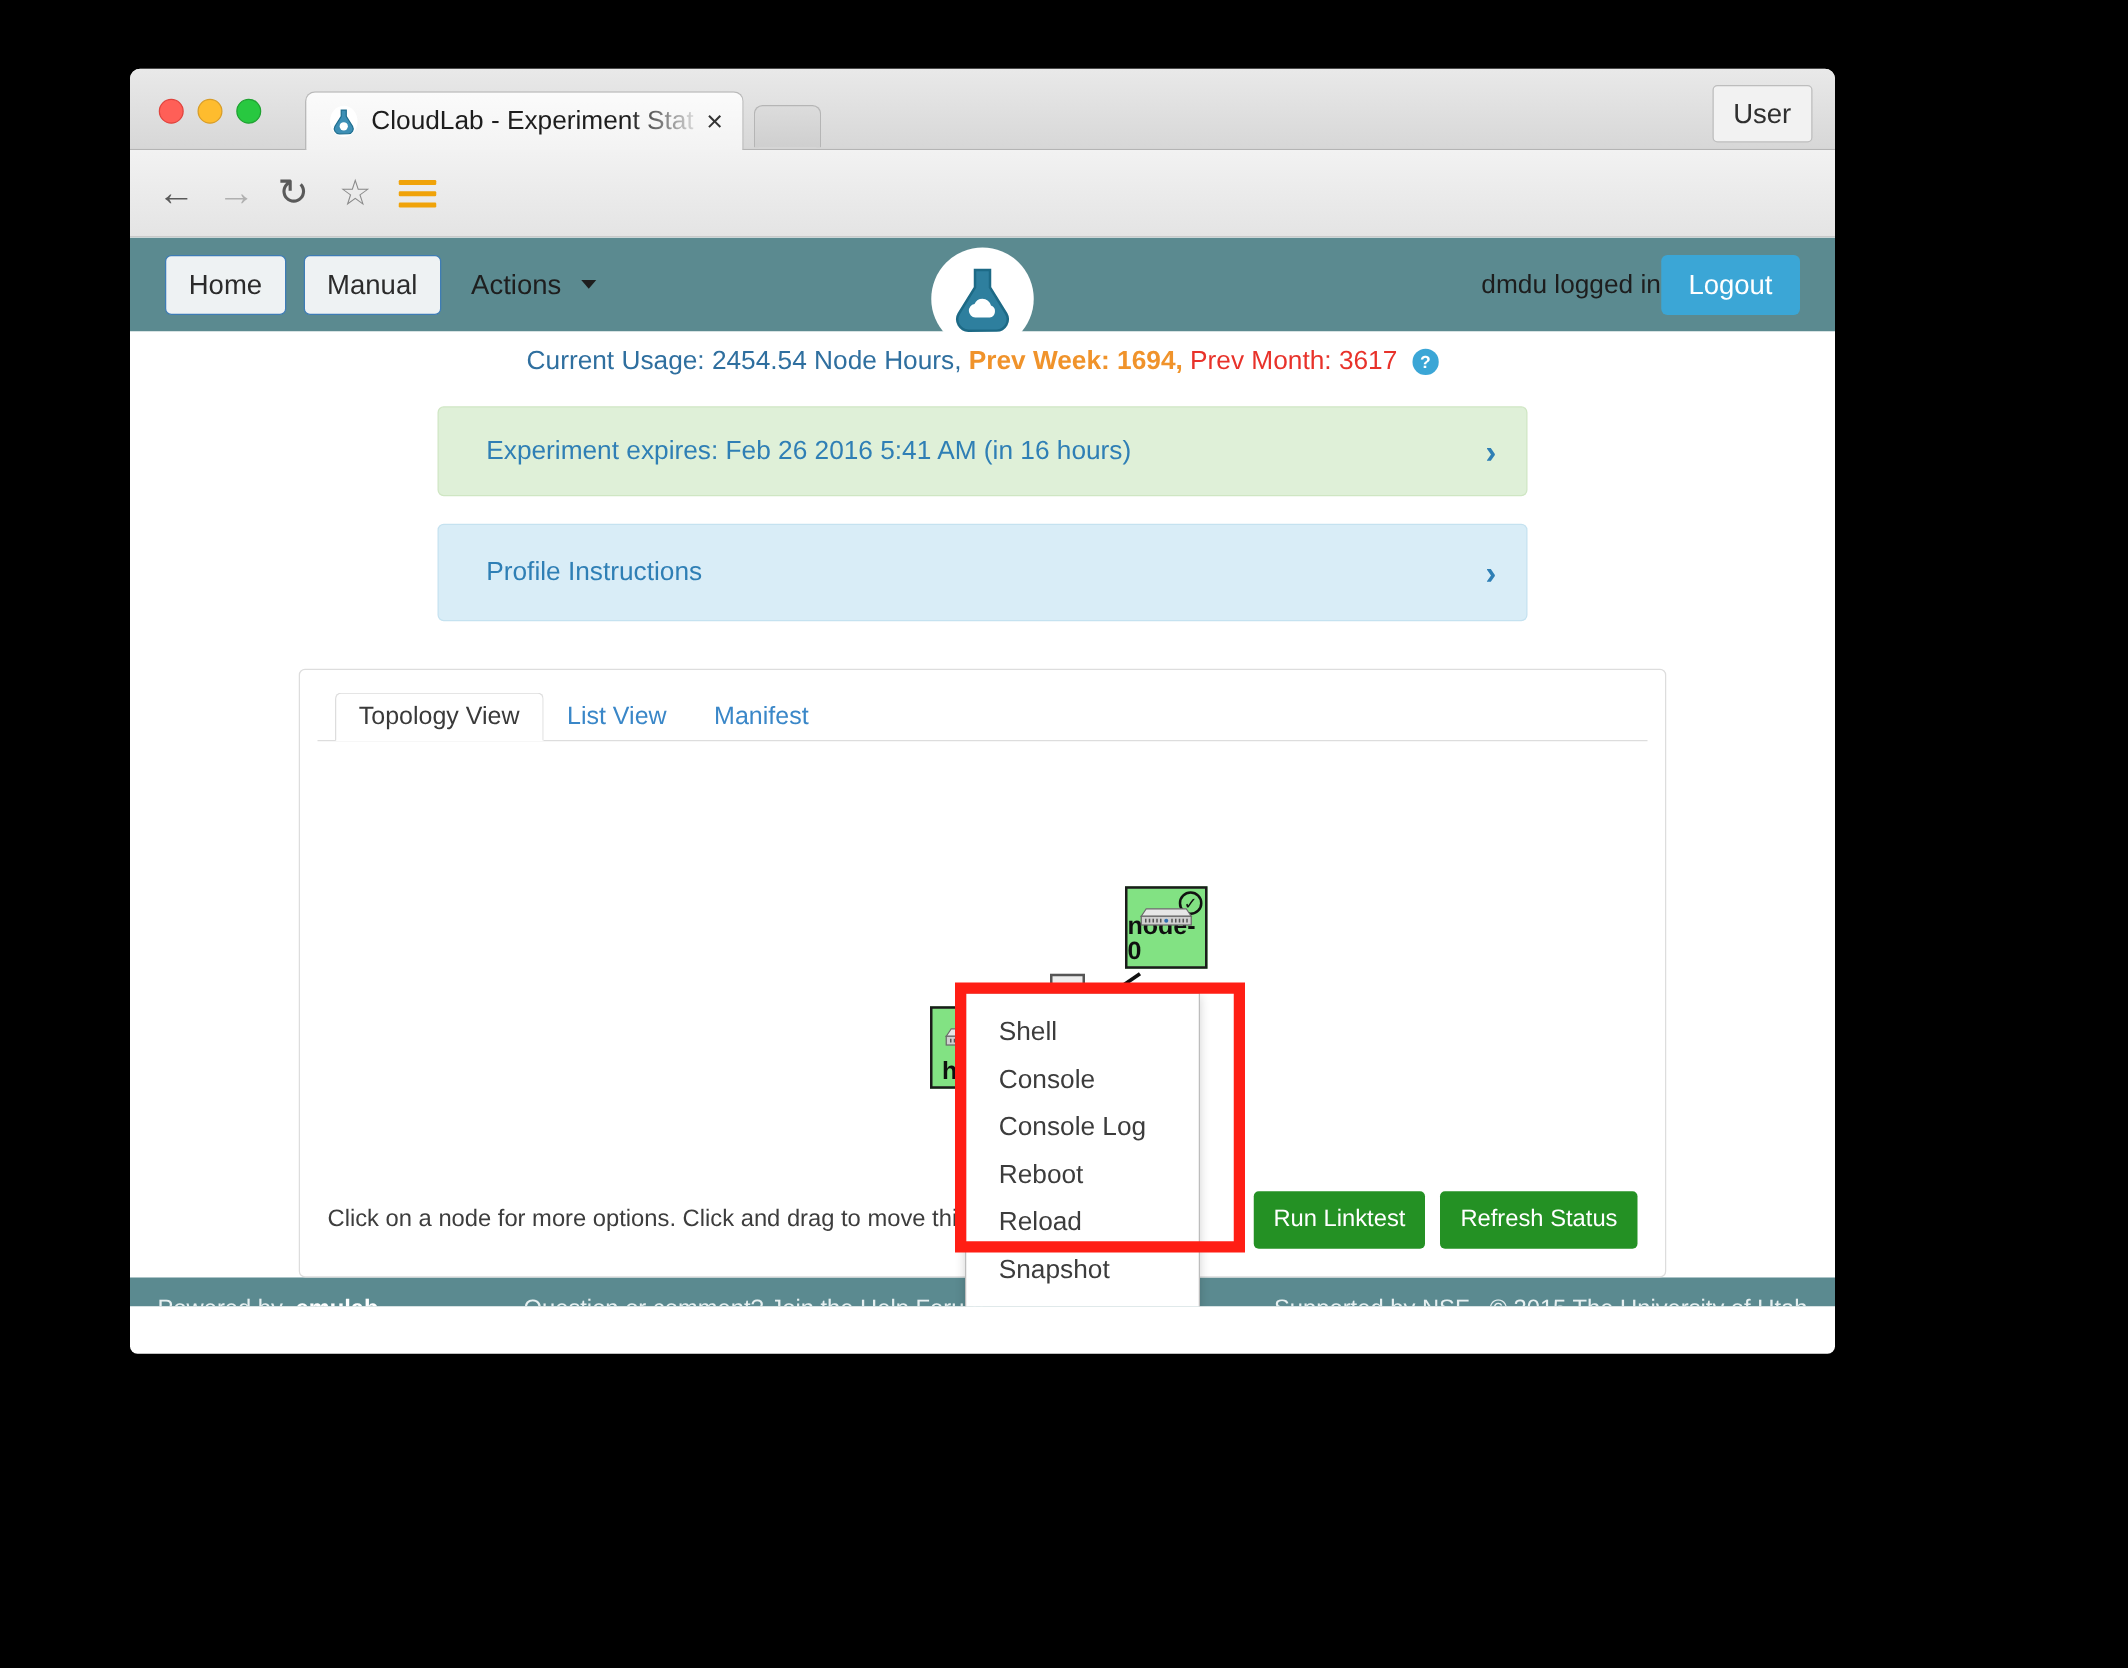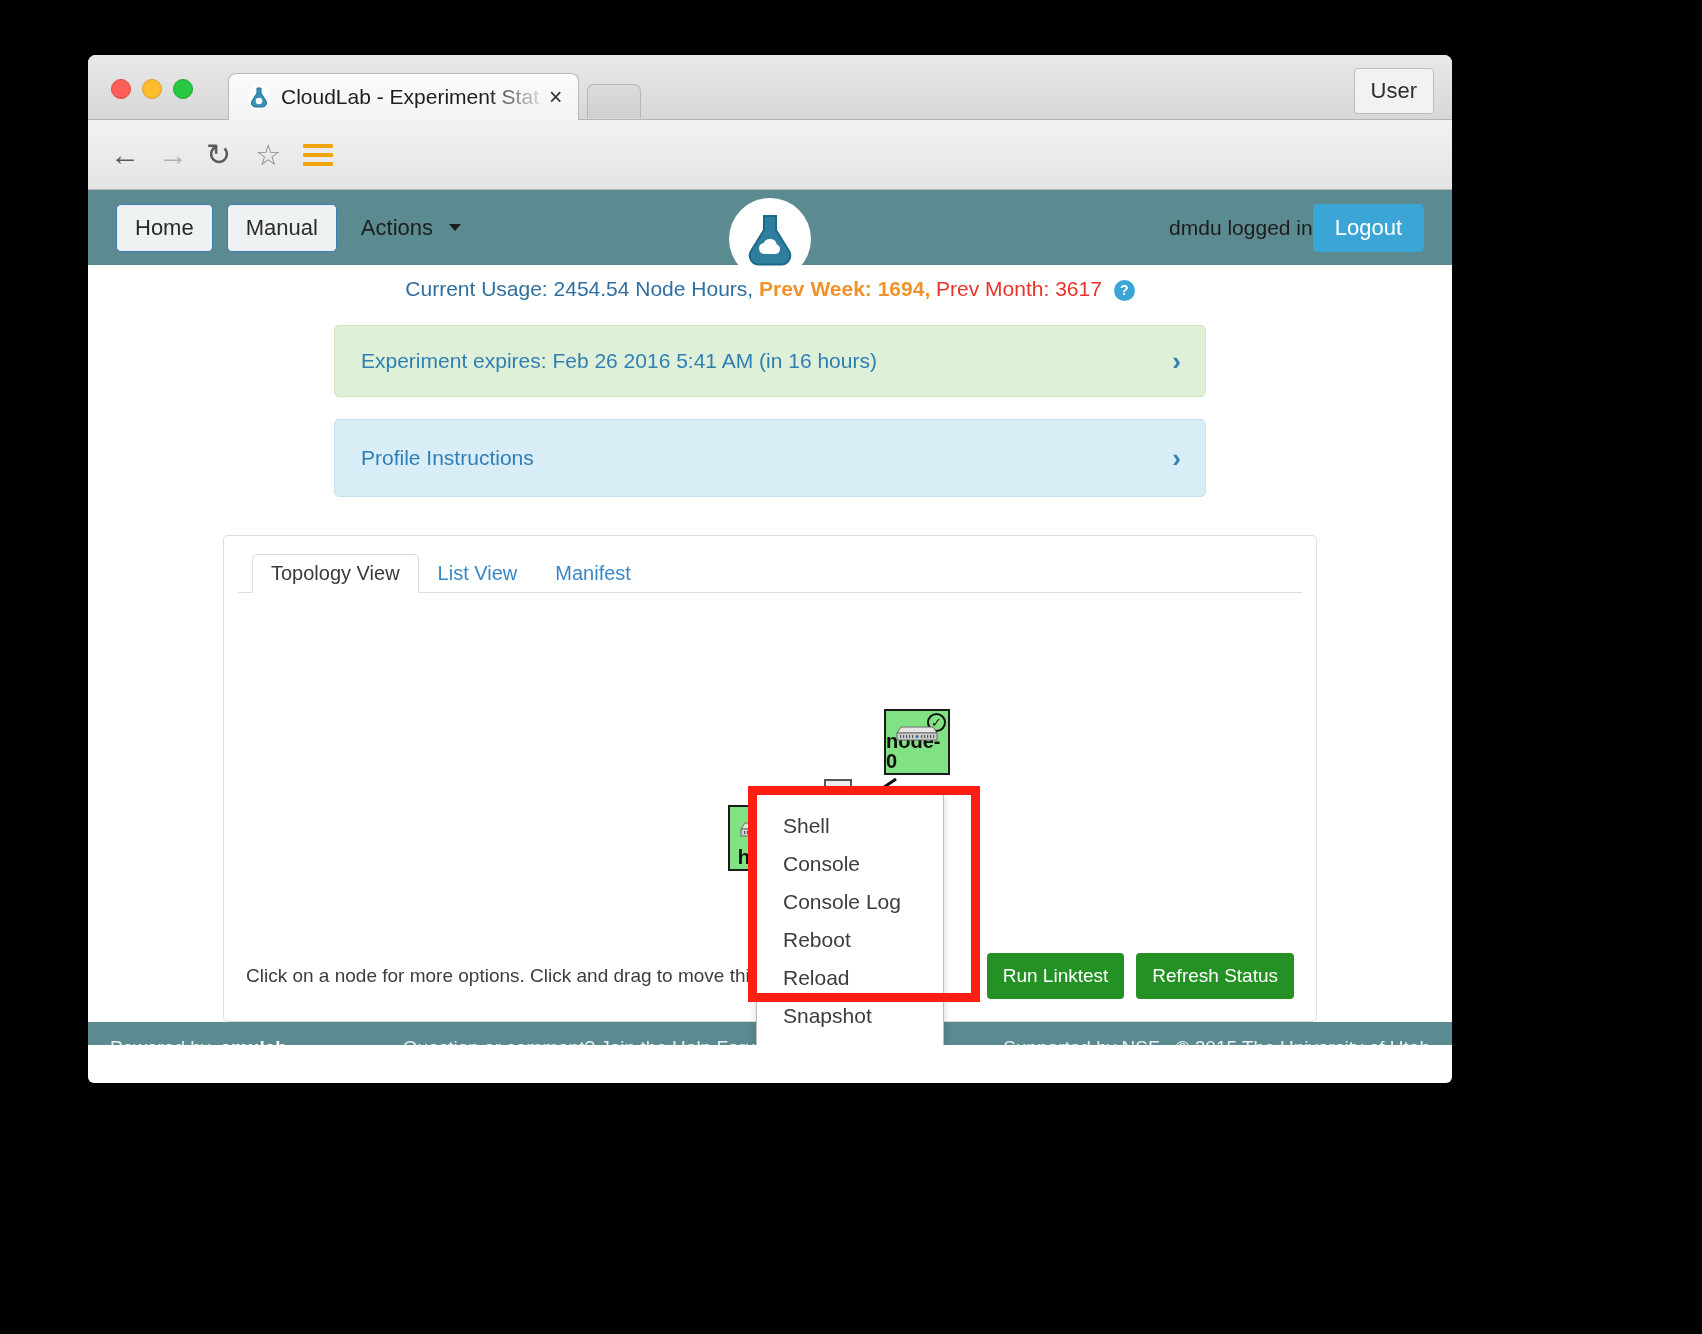--- a/index.html
+++ b/index.html
@@ -9,21 +9,21 @@
     width: 1702px; height: 1334px;
     font-family: "Liberation Sans", sans-serif;
     overflow: hidden;
   }
 
   #page { position: relative; width: 1702px; height: 1334px; background: #000; }
 
   
   .browser {
     position: absolute;
-    left: 88px; top: 55px;
+    left: 104px; top: 55px;
     width: 1364px; height: 1028px;
     background: #ffffff;
     border-radius: 8px 8px 6px 6px;
     box-shadow: 0 2px 14px rgba(0,0,0,0.45);
     overflow: hidden;
   }
 
   
   .titlebar {
     position: relative;
@@ -139,21 +139,21 @@
     width: 21px; height: 21px; border-radius: 50%;
     background: #3ba6d6; color: #fff; font-size: 14px; font-weight: bold;
     vertical-align: middle; margin-left: 6px; cursor: pointer;
   }
 
   .alert {
     margin: 18px auto 0; width: 872px; min-height: 72px;
     border-radius: 5px; display: flex; align-items: center;
     padding: 0 26px; position: relative;
   }
-  .alert .alert-text { font-size: 21px; color: #2f7fb5; }
+  .alert .alert-text { font-size: 21px; color: #2f7fb5; margin-left: 12px; }
   .alert.green { background: #dff0d8; border: 1px solid #cfe6c3; }
   .alert.blue  { background: #d9edf7; border: 1px solid #c5e2f0; margin-top: 22px; min-height: 78px; }
   .alert .chev { position: absolute; right: 24px; color: #2f7fb5; font-size: 26px; font-weight: bold; }
 
   .panel {
     margin: 38px auto 0; width: 1094px; height: 487px;
     background: #fff; border: 1px solid #dddddd; border-radius: 5px;
     position: relative;
   }
   .tabs { display: flex; align-items: flex-end; padding: 18px 0 0 14px; border-bottom: 1px solid #dddddd; margin: 0 14px; }

